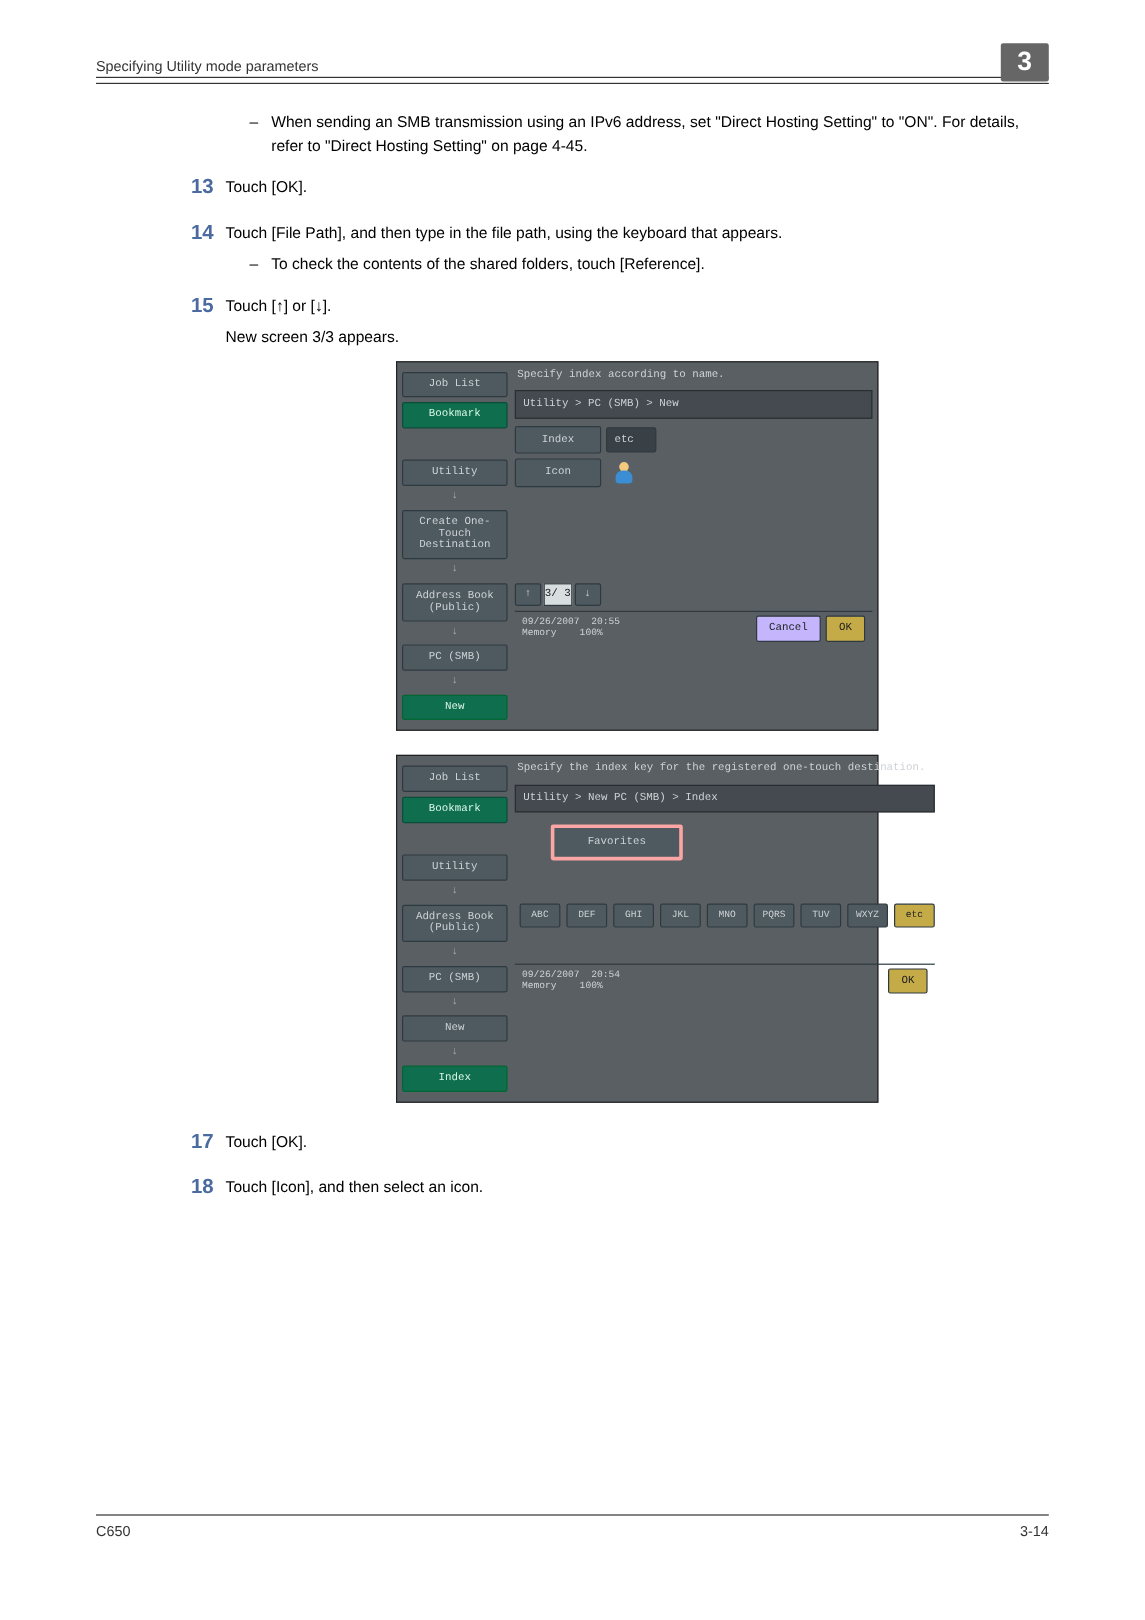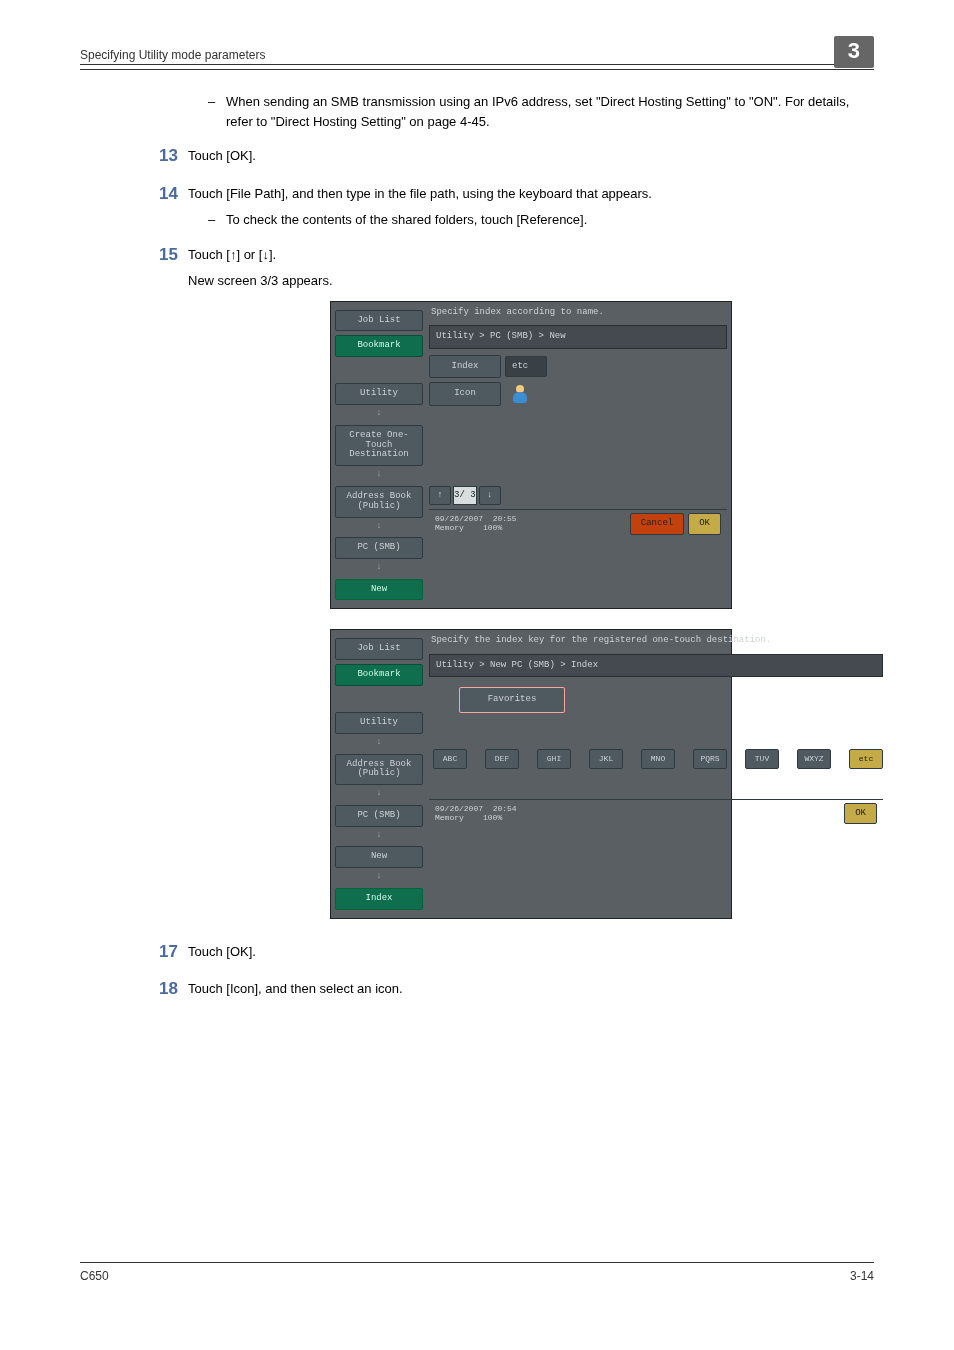--- a/index.html
+++ b/index.html
@@ -229,43 +229,43 @@
     gap: 4px;
   }
   .foot-btn {
     border: 1px solid #2f3a40;
     padding: 3px 10px;
     font-size: 9px;
     text-align: center;
     border-radius: 2px;
   }
   .foot-btn.cancel {
-    background: #c2410c;
+    background: #c4b5fd;
     color: #222;
   }
   .foot-btn.ok {
     background: #c4ab48;
     color: #222;
   }
 
   
   .fav-btn {
     background: #4e5a60;
-    border: 1px solid #fca5a5;
+    border: 3px solid #fca5a5;
     color: #cdd2d6;
     width: 100px;
     text-align: center;
     padding: 5px 2px;
     font-size: 9px;
     margin: 10px auto 30px 30px;
     border-radius: 2px;
   }
   .keys-row {
     display: flex;
-    gap: 18px;
+    gap: 5px;
     margin: 36px 0 30px 4px;
   }
   .key {
     background: #4e5a60;
     border: 1px solid #2f3a40;
     color: #cdd2d6;
     padding: 3px 5px;
     font-size: 8px;
     border-radius: 2px;
     min-width: 22px;

